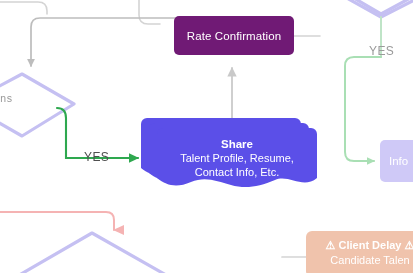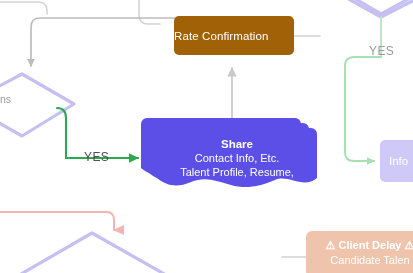--- a/index.html
+++ b/index.html
@@ -20,25 +20,25 @@
     height: 273px;
   }
   .node {
     position: absolute;
     box-sizing: border-box;
   }
   
   #node-rate-confirmation {
     left: 174px; top: 16px;
     width: 120px; height: 39px;
-    background: #a16207;
+    background: #701a75;
     border-radius: 5px;
     display: flex;
     align-items: center;
-    justify-content: flex-start;
+    justify-content: center;
     color: #ffffff;
     font-size: 11.5px;
     letter-spacing: .1px;
     text-align: center;
   }
   
   #node-right-fit {
     left: 380px; top: 140px;
     width: 60px; height: 42px;
     background: #cfc9f7;
@@ -100,20 +100,21 @@
     position: absolute;
     font-size: 12px;
     font-weight: normal;
     color: #6d6d6d;
     letter-spacing: .4px;
   }
   .diamond-label {
     position: absolute;
     font-size: 10.5px;
     color: #9a9a9a;
+    font-family: Liberation Mono, monospace;
   }
 </style>
 </head>
 <body>
 
 <svg id="canvas" viewBox="0 0 413 273" xmlns="http://www.w3.org/2000/svg">
 
   <defs>
     <marker id="arrow-gray" markerWidth="9" markerHeight="9" refX="7" refY="4.5" orient="auto" markerUnits="userSpaceOnUse">
       <path d="M0,0.6 L8,4.5 L0,8.4 z" fill="#bdbdbd"></path>
@@ -184,22 +185,22 @@
   </div>
   <div class="layer lay3">
     <svg class="doc-shape" viewBox="0 0 160 66" xmlns="http://www.w3.org/2000/svg">
       <path d="M6,0 H154 a6,6 0 0 1 6,6 V50
                c-14,12 -28,-4 -42,2 c-16,7 -30,9 -44,5 c-14,-4 -26,-9 -40,-3 c-14,6 -24,4 -34,-4
                V6 a6,6 0 0 1 6,-6 Z" fill="#5b4fe8"></path>
     </svg>
   </div>
   <div class="share-text">
     <div class="share-title">Share</div>
+    <div>Talent Profile, Resume,</div>
     <div>Contact Info, Etc.</div>
-    <div>Talent Profile, Resume,</div>
   </div>
 </div>
 
 <div class="node" id="node-right-fit">
   <span>Info</span>
 </div>
 
 <div class="node" id="node-client-delay">
   <div class="l1">⚠ Client Delay ⚠</div>
   <div class="l2">Candidate Talen</div>

